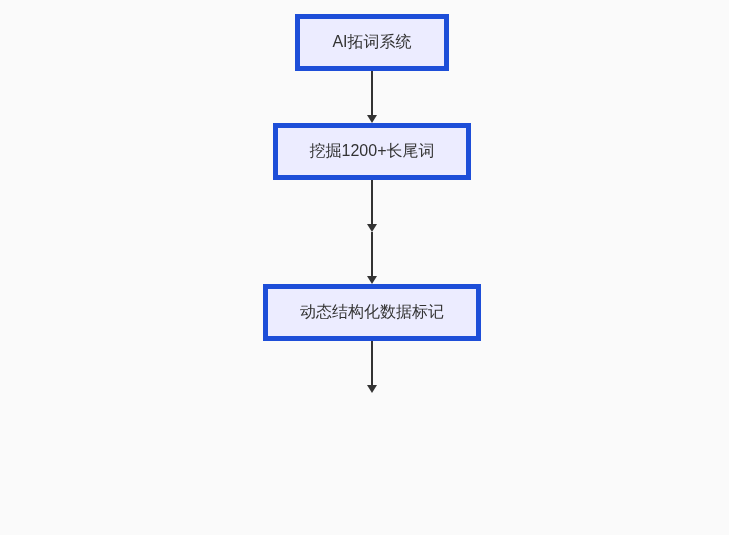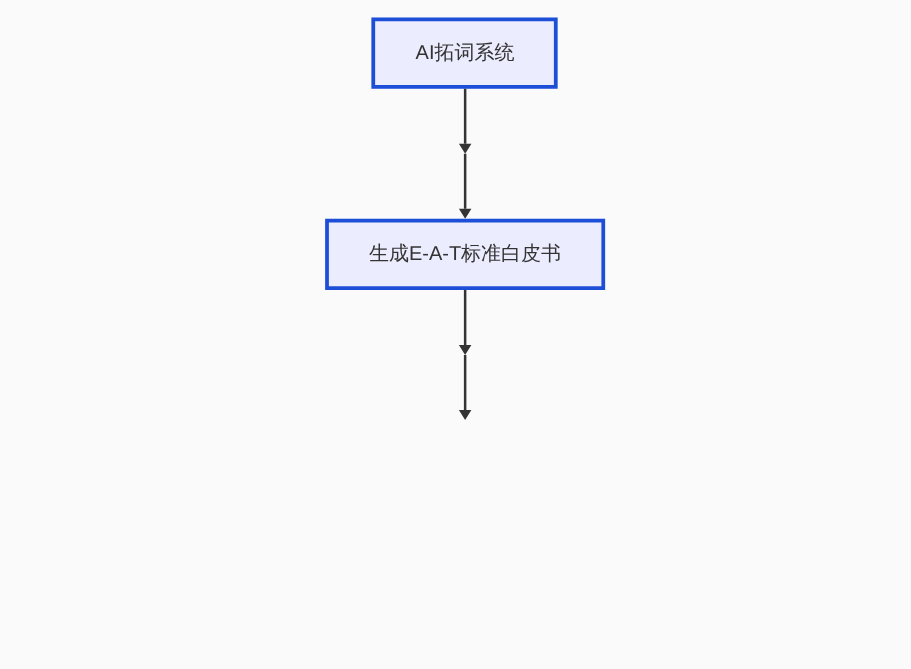--- a/index.html
+++ b/index.html
@@ -24,21 +24,21 @@
     align-items: center;
   }
   .node {
     box-sizing: border-box;
     height: 57px;
     padding: 0 32px;
     display: flex;
     align-items: center;
     justify-content: center;
     background: #ececff;
-    border: 3px solid #1d4ed8;
+    border: 5px solid #1d4ed8;
     color: #333333;
     font-size: 16px;
     white-space: nowrap;
   }
   .edge {
     height: 52px;
     display: flex;
     flex-direction: column;
     align-items: center;
   }
@@ -63,36 +63,39 @@
 
     <div class="node">
       <span>AI拓词系统</span>
     </div>
 
     <div class="edge">
       <div class="edge-line"></div>
       <div class="edge-head"></div>
     </div>
 
-
-    <div class="edge">
-      <div class="edge-line"></div>
-      <div class="edge-head"></div>
-    </div>
-
     <div class="node">
-      <span>生成E-A-T标准白皮书</span>
+      <span>挖掘1200+长尾词</span>
     </div>
 
     <div class="edge">
       <div class="edge-line"></div>
       <div class="edge-head"></div>
     </div>
 
 
     <div class="edge">
       <div class="edge-line"></div>
       <div class="edge-head"></div>
     </div>
 
+    <div class="node">
+      <span>动态结构化数据标记</span>
+    </div>
+
+    <div class="edge">
+      <div class="edge-line"></div>
+      <div class="edge-head"></div>
+    </div>
+
 
   </div>
 </div>
 
 </body></html>

